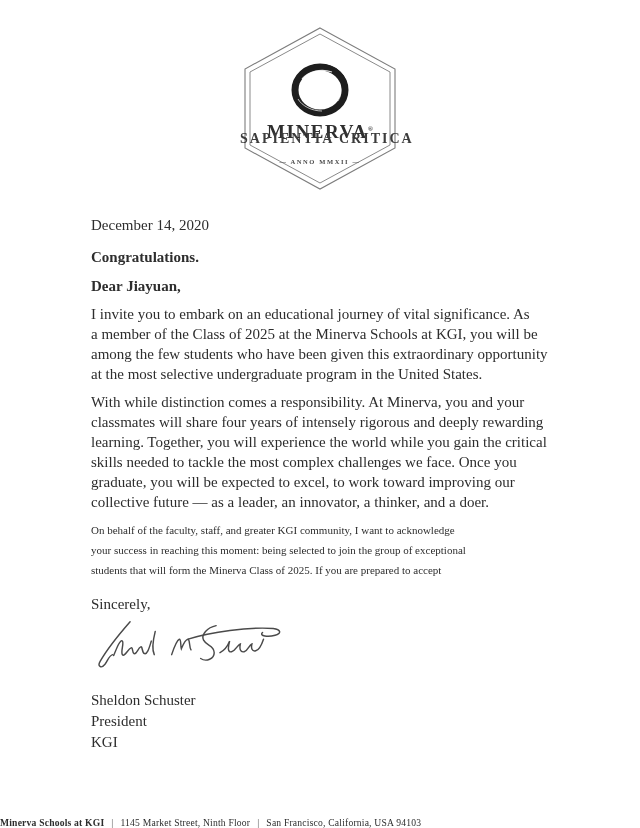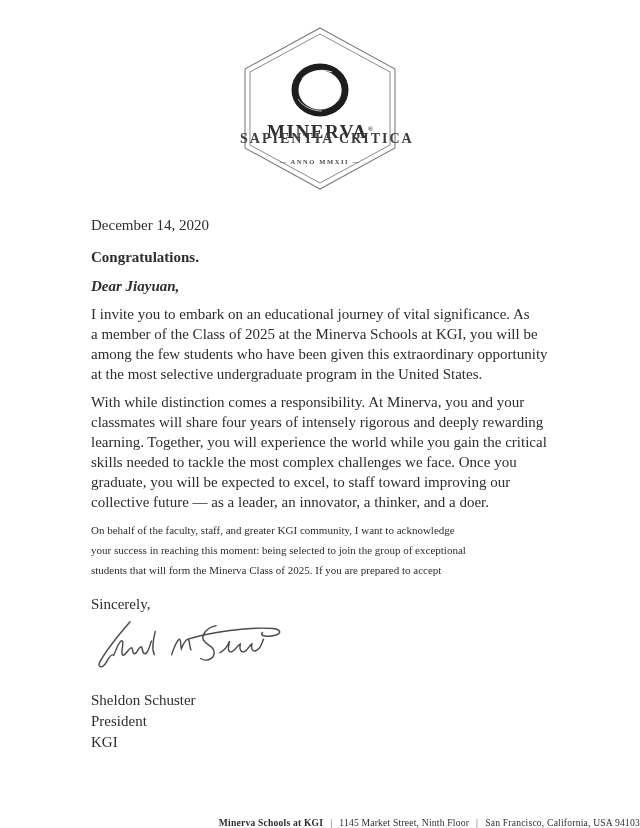--- a/index.html
+++ b/index.html
@@ -49,41 +49,40 @@
 
   
   .letter-body {
     margin: 25px 0 0 91px;
     width: 475px;
     font-size: 15px;
     line-height: 20px;
   }
   .date-line { margin-bottom: 12px; }
   .congrats { font-weight: bold; margin-top: 8px; font-family: Liberation Serif, serif; }
-  .salutation { font-weight: bold; margin-top: 9px; font-style: italic; }
+  .salutation { font-weight: bold; margin-top: 9px; }
   .para { margin-top: 8px; }
   .para .line { display: block; white-space: nowrap; }
   .para-3 .line { font-size: 11px; }
   .closing { margin-top: 14px; }
 
   .signature-block { margin-top: 1px; height: 58px; }
   .signer-name { font-weight: normal; margin-top: 17px; }
   .signer-title { margin-top: 1px; }
   .signer-org { margin-top: 1px; }
 
   
   .footer {
     position: absolute;
     bottom: 27px; left: 0; right: 0;
-    text-align: right;
+    text-align: left;
     font-size: 9.6px;
     color: #2d2d2d;
     letter-spacing: 0.2px;
     white-space: nowrap;
-    padding-left: 41px;
   }
   .footer .org { font-weight: bold; }
   .footer .sep { color: #555; padding: 0 7px; }
 </style>
 </head>
 <body>
 
 <div class="page">
 
   <div class="logo-wrap">
@@ -113,21 +112,21 @@
       <span class="line">a member of the Class of 2025 at the Minerva Schools at KGI, you will be</span>
       <span class="line">among the few students who have been given this extraordinary opportunity</span>
       <span class="line">at the most selective undergraduate program in the United States.</span>
     </div>
 
     <div class="para para-2">
       <span class="line">With while distinction comes a responsibility. At Minerva, you and your</span>
       <span class="line">classmates will share four years of intensely rigorous and deeply rewarding</span>
       <span class="line">learning. Together, you will experience the world while you gain the critical</span>
       <span class="line">skills needed to tackle the most complex challenges we face. Once you</span>
-      <span class="line">graduate, you will be expected to excel, to staff toward improving our</span>
+      <span class="line">graduate, you will be expected to excel, to work toward improving our</span>
       <span class="line">collective future — as a leader, an innovator, a thinker, and a doer.</span>
     </div>
 
     <div class="para para-3">
       <span class="line">On behalf of the faculty, staff, and greater KGI community, I want to acknowledge</span>
       <span class="line">your success in reaching this moment: being selected to join the group of exceptional</span>
       <span class="line">students that will form the Minerva Class of  2025. If you are prepared to accept</span>
     </div>
 
     <div class="closing">Sincerely,</div>

